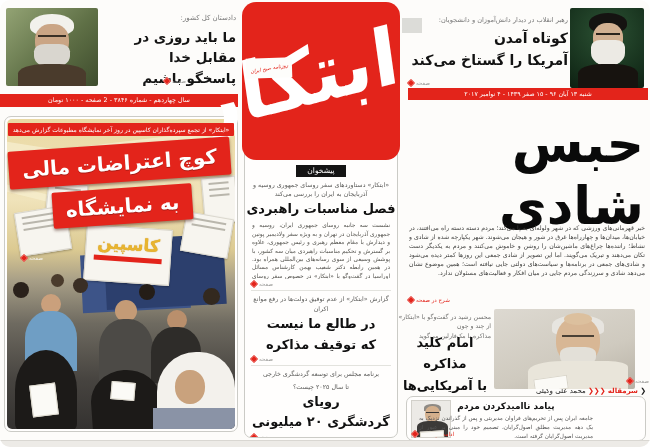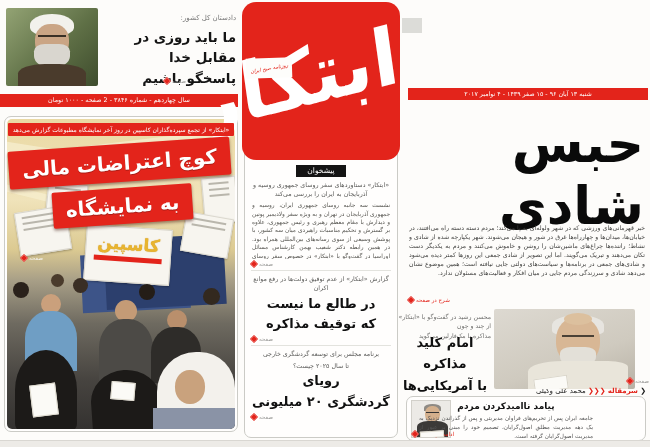--- a/index.html
+++ b/index.html
@@ -1,18 +1,18 @@
 <!DOCTYPE html>
 <html lang="fa"><head>
 <meta charset="utf-8">
 <style>
   * { margin:0; padding:0; box-sizing:border-box; }
   html,body { width:650px; height:447px; }
   body { font-family:"DejaVu Sans", sans-serif; background:#ffffff; }
-  #page { position:relative; width:650px; height:447px; background:#fdfcfa; overflow:hidden; direction:rtl; }
+  #page { position:relative; width:650px; height:447px; background:#fdfcfa; overflow:hidden; direction:rtl;border-radius:10px; }
 
   .abs { position:absolute; }
   .box { background:#fffefd; border:1px solid #cbcbc6; border-radius:7px; }
 
   
   .kicker { color:#777; }
   .ref { display:flex; align-items:center; gap:2px; direction:ltr; }
   .diamond { width:6px; height:6px; background:#e3241b; transform:rotate(45deg); border-radius:1px; flex:0 0 auto; box-shadow:inset 0 0 0 1px rgba(255,255,255,.35); }
   .ref-label { font-size:5.5px; color:#9a9a98; white-space:nowrap; }
   .ref-label.red { color:#e3241b; }
@@ -197,20 +197,38 @@
   <div class="abs" id="issue-bar">سال چهاردهم - شماره ۳۸۴۶ - 2 صفحه - ۱۰۰۰ تومان</div>
 
   <div class="abs" id="logo-box">
     <div id="logo-text">ابتکار</div>
     <div id="logo-sub">
       <span>روزنامه صبح ایران</span>
     </div>
   </div>
   <div class="abs" id="gray-stamp"></div>
 
+  <div class="abs" id="tr-story">
+    <div class="abs photo-kh">
+      <div class="turban"></div>
+      <div class="face"></div>
+      <div class="glasses"></div>
+      <div class="beard"></div>
+      <div class="robe"></div>
+    </div>
+    <div class="abs" id="tr-text">
+      <div class="kicker">رهبر انقلاب در دیدار دانش‌آموزان و دانشجویان:</div>
+      <div class="hl">کوتاه آمدن</div>
+      <div class="hl">آمریکا را گستاخ می‌کند</div>
+    </div>
+    <div class="abs ref" id="tr-ref">
+      <span class="diamond"></span>
+      <span class="ref-label">صفحه</span>
+    </div>
+  </div>
 
   <div class="abs" id="date-bar">شنبه ۱۳ آبان ۹۶ - ۱۵ صفر ۱۴۳۹ - ۴ نوامبر ۲۰۱۷</div>
 
   <div class="abs" id="lead-hl1">حبس شادی</div>
   <div class="abs" id="lead-body">خبر قهرمانی‌های ورزشی که در شهر ولوله‌ای به پا می‌کند؛ مردم دسته دسته راه می‌افتند، در خیابان‌ها، میدان‌ها و چهارراه‌ها غرق در شور و هیجان می‌شوند. شهر یکپارچه شده از شادی و نشاط؛ راننده‌ها چراغ‌های ماشین‌شان را روشن و خاموش می‌کنند و مردم به یکدیگر دست تکان می‌دهند و تبریک می‌گویند. اما این تصویر از شادی جمعی این روزها کمتر دیده می‌شود و شادی‌های جمعی در برنامه‌ها و سیاست‌های دولتی جایی نیافته است؛ همین موضوع نشان می‌دهد شادی و سرزندگی مردم جایی در میان افکار و فعالیت‌های مسئولان ندارد.</div>
   <div class="abs ref" id="lead-ref">
     <span class="diamond"></span>
     <span class="ref-label red">شرح در صفحه</span>
   </div>
 
@@ -258,20 +276,21 @@
       <span class="diamond"></span>
       <span class="ref-label red">ادامه در صفحه</span>
     </div>
   </div>
 
   <div class="abs box" id="mid-box">
     <div id="pk-label">پیشخوان</div>
 
     <div>
       <div class="pk-kicker">«ابتکار» دستاوردهای سفر روسای جمهوری روسیه و آذربایجان به ایران را بررسی می‌کند</div>
+      <div class="pk-hl">فصل مناسبات راهبردی</div>
       <div class="pk-body">نشست سه جانبه روسای جمهوری ایران، روسیه و جمهوری آذربایجان در تهران و به ویژه سفر ولادیمیر پوتین و دیدارش با مقام معظم رهبری و رئیس جمهوری، علاوه بر گسترش و تحکیم مناسبات راهبردی میان سه کشور، با پوشش وسیعی از سوی رسانه‌های بین‌المللی همراه بود. در همین رابطه دکتر شعیب بهمن کارشناس مسائل اوراسیا در گفت‌وگو با «ابتکار» در خصوص سفر روسای جمهوری روسیه و آذربایجان به ایران، در راستای برگزاری اجلاس سه جانبه و...</div>
       <div class="ref pk-ref">
         <span class="diamond"></span>
         <span class="ref-label">صفحه</span>
       </div>
     </div>
     <div class="pk-div"></div>
 
     <div>
       <div class="pk-kicker">گزارش «ابتکار» از عدم توفیق دولت‌ها در رفع موانع اکران</div>

